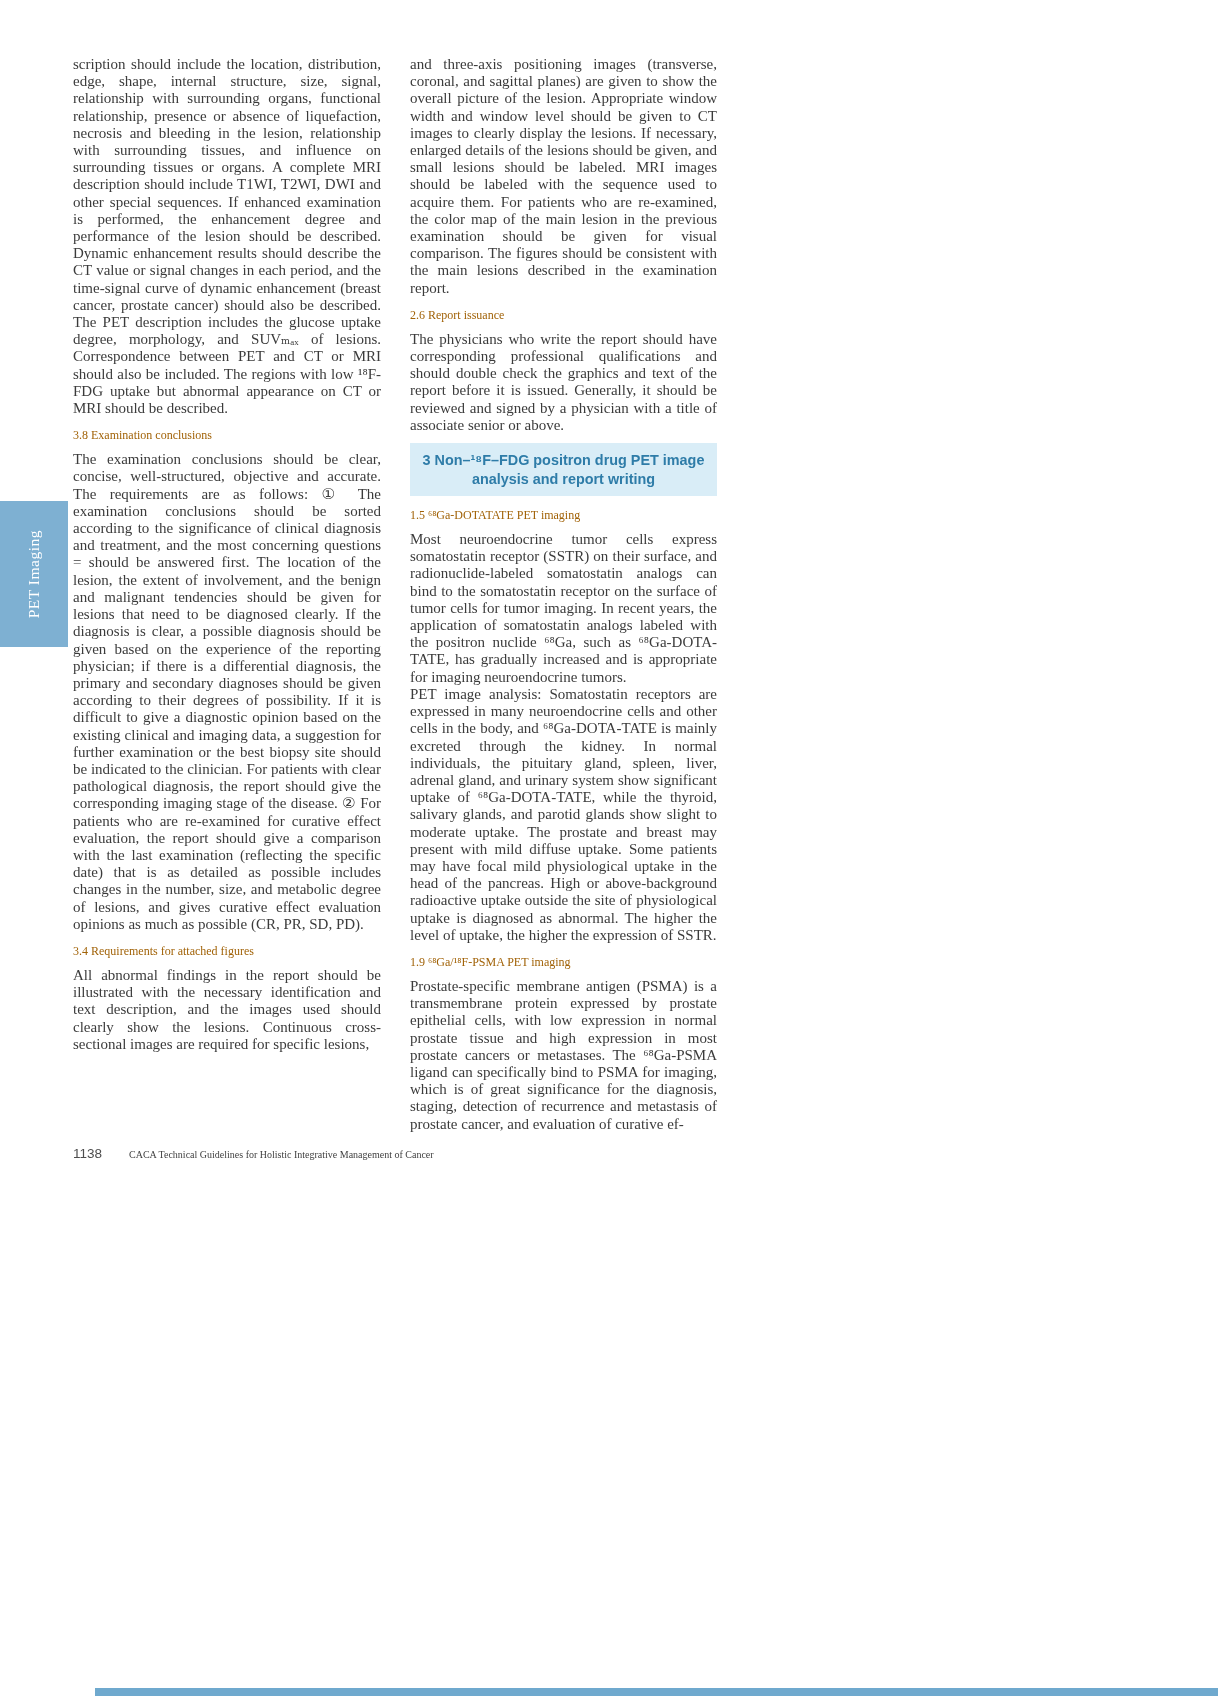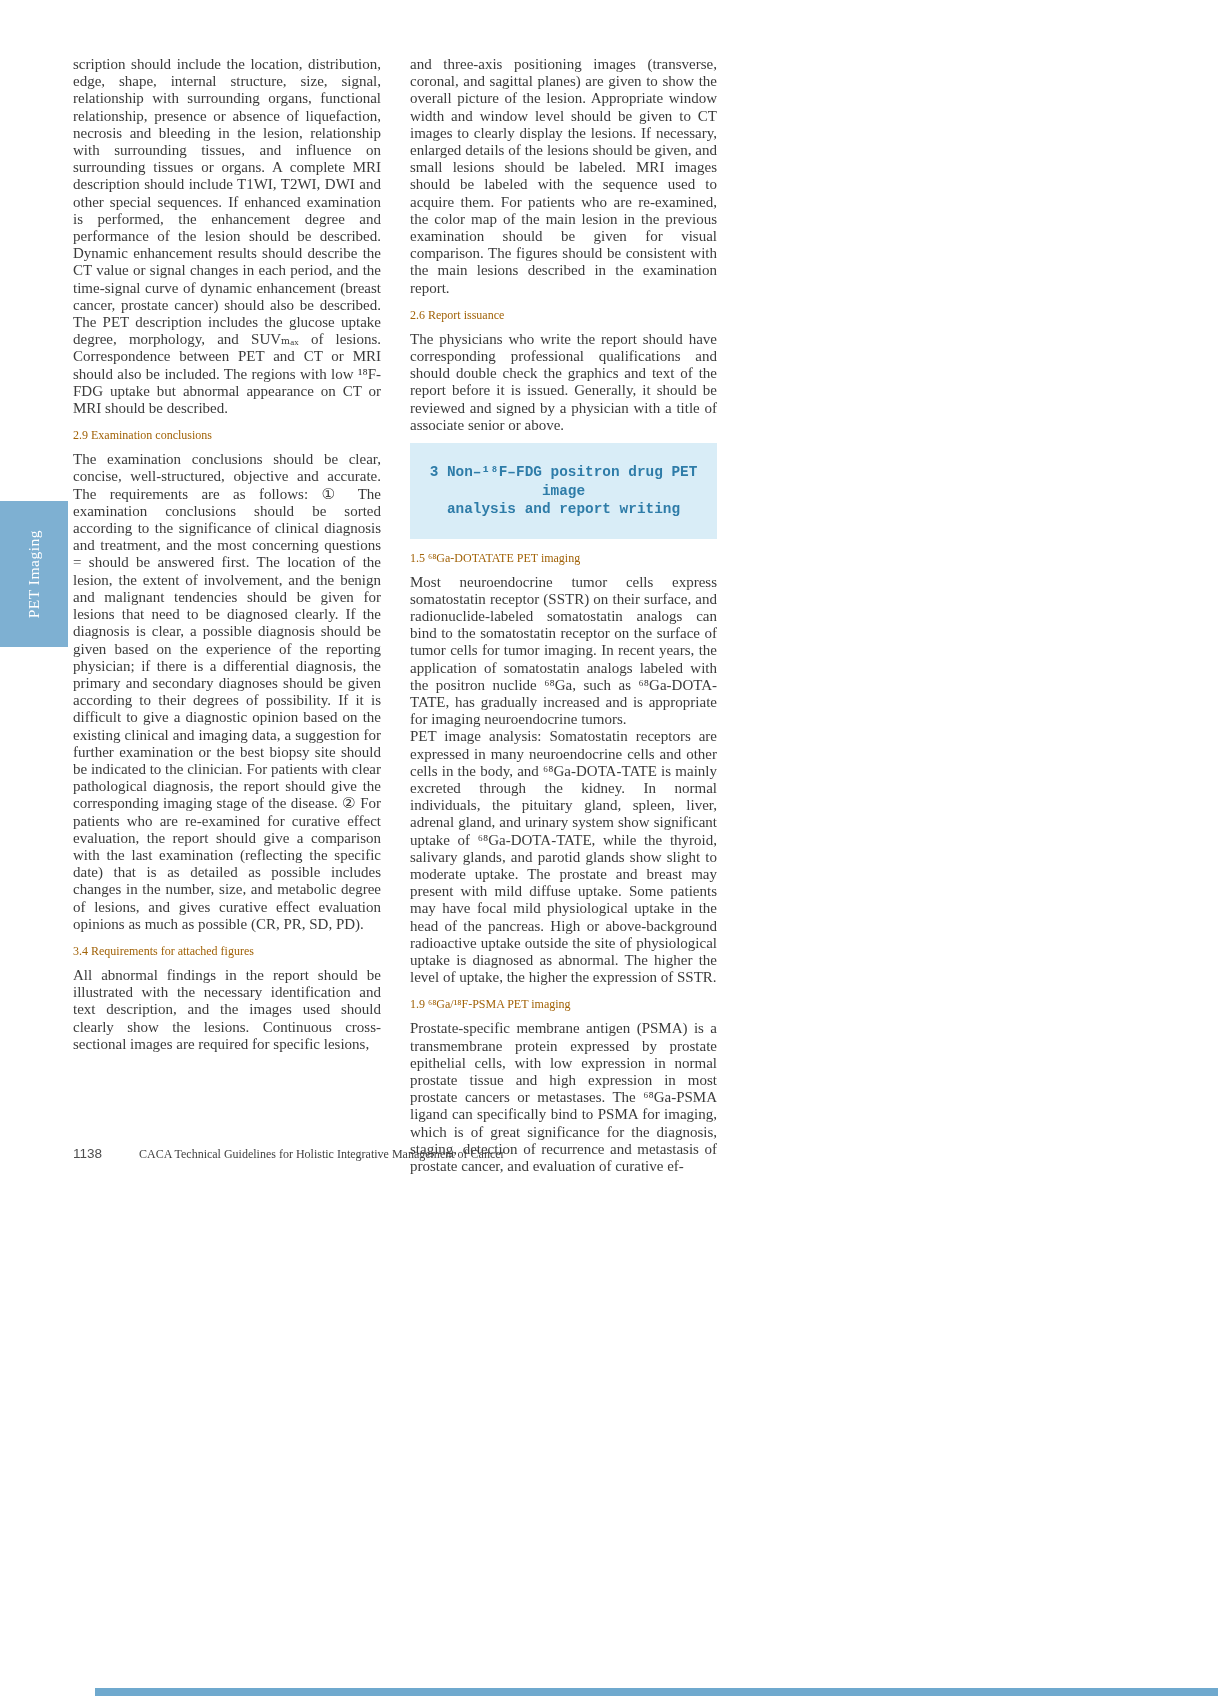--- a/index.html
+++ b/index.html
@@ -43,43 +43,43 @@
     margin: 10px 0 7px 0;
     font-size: 12px;
     line-height: 17px;
     font-weight: normal;
     color: #a16207;
   }
   .box-heading {
     margin: 9px 0 11px 0;
     background: var(--box-bg, #d9edf7);
     color: var(--box-text, #2e7ca8);
-    font-family: Liberation Mono, monospace;
+    font-family: Liberation Sans, sans-serif;
     font-weight: bold;
     font-size: 14.4px;
     line-height: 18.5px;
     text-align: center;
-    padding: 20px 2px;
+    padding: 8px 2px;
   }
   .footer {
     position: absolute;
     left: 73px; top: 1146px;
     width: 700px;
     display: flex;
     align-items: baseline;
     gap: 8px;
   }
   .pagenum {
     font-family: "Liberation Sans", "DejaVu Sans", sans-serif;
     font-size: 13.5px;
     color: #4d4d4d;
   }
   .runtitle {
-    margin-left: 29px;
-    font-size: 12px;
+    margin-left: 19px;
+    font-size: 10px;
     color: #3f3f3f;
     font-family: Liberation Serif, serif;
   }
   .bottom-bar {
     position: absolute;
     left: 95px; bottom: 0;
     width: 1123px; height: 8px;
     background: var(--bottom-bar, #6fa9ce);
   }
 </style>
@@ -87,21 +87,21 @@
 <body>
 
 <div class="page">
 
   <div class="sidebar-tab">
     <span class="sidebar-label">PET Imaging</span>
   </div>
 
   <div class="col col-left">
     <p class="body">scription should include the location, distribution, edge, shape, internal structure, size, signal, relationship with surrounding organs, functional relationship, presence or absence of liquefaction, necrosis and bleeding in the lesion, relationship with surrounding tissues, and influence on surrounding tissues or organs. A complete MRI description should include T1WI, T2WI, DWI and other special sequences. If enhanced examination is performed, the enhancement degree and performance of the lesion should be described. Dynamic enhancement results should describe the CT value or signal changes in each period, and the time-signal curve of dynamic enhancement (breast cancer, prostate cancer) should also be described. The PET description includes the glucose uptake degree, morphology, and SUVₘₐₓ of lesions. Correspondence between PET and CT or MRI should also be included. The regions with low ¹⁸F-FDG uptake but abnormal appearance on CT or MRI should be described.</p>
-    <h3 class="sec">2.9 Examination conclusions</h3>
+    <h3 class="sec">3.8 Examination conclusions</h3>
     <p class="body">The examination conclusions should be clear, concise, well-structured, objective and accurate. The requirements are as follows: ① The examination conclusions should be sorted according to the significance of clinical diagnosis and treatment, and the most concerning questions = should be answered first. The location of the lesion, the extent of involvement, and the benign and malignant tendencies should be given for lesions that need to be diagnosed clearly. If the diagnosis is clear, a possible diagnosis should be given based on the experience of the reporting physician; if there is a differential diagnosis, the primary and secondary diagnoses should be given according to their degrees of possibility. If it is difficult to give a diagnostic opinion based on the existing clinical and imaging data, a suggestion for further examination or the best biopsy site should be indicated to the clinician. For patients with clear pathological diagnosis, the report should give the corresponding imaging stage of the disease. ② For patients who are re-examined for curative effect evaluation, the report should give a comparison with the last examination (reflecting the specific date) that is as detailed as possible includes changes in the number, size, and metabolic degree of lesions, and gives curative effect evaluation opinions as much as possible (CR, PR, SD, PD).</p>
     <h3 class="sec">3.4 Requirements for attached figures</h3>
     <p class="body">All abnormal findings in the report should be illustrated with the necessary identification and text description, and the images used should clearly show the lesions. Continuous cross-sectional images are required for specific lesions,</p>
   </div>
 
   <div class="col col-right">
     <p class="body">and three-axis positioning images (transverse, coronal, and sagittal planes) are given to show the overall picture of the lesion. Appropriate window width and window level should be given to CT images to clearly display the lesions. If necessary, enlarged details of the lesions should be given, and small lesions should be labeled. MRI images should be labeled with the sequence used to acquire them. For patients who are re-examined, the color map of the main lesion in the previous examination should be given for visual comparison. The figures should be consistent with the main lesions described in the examination report.</p>
     <h3 class="sec">2.6 Report issuance</h3>
     <p class="body">The physicians who write the report should have corresponding professional qualifications and should double check the graphics and text of the report before it is issued. Generally, it should be reviewed and signed by a physician with a title of associate senior or above.</p>
     <div class="box-heading">

